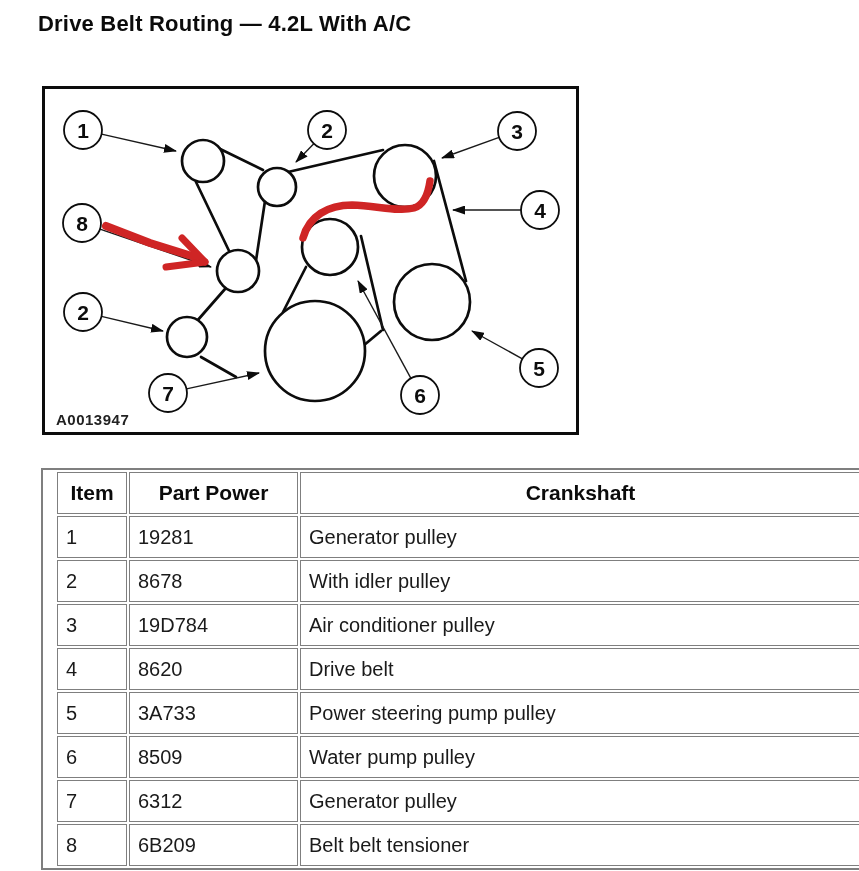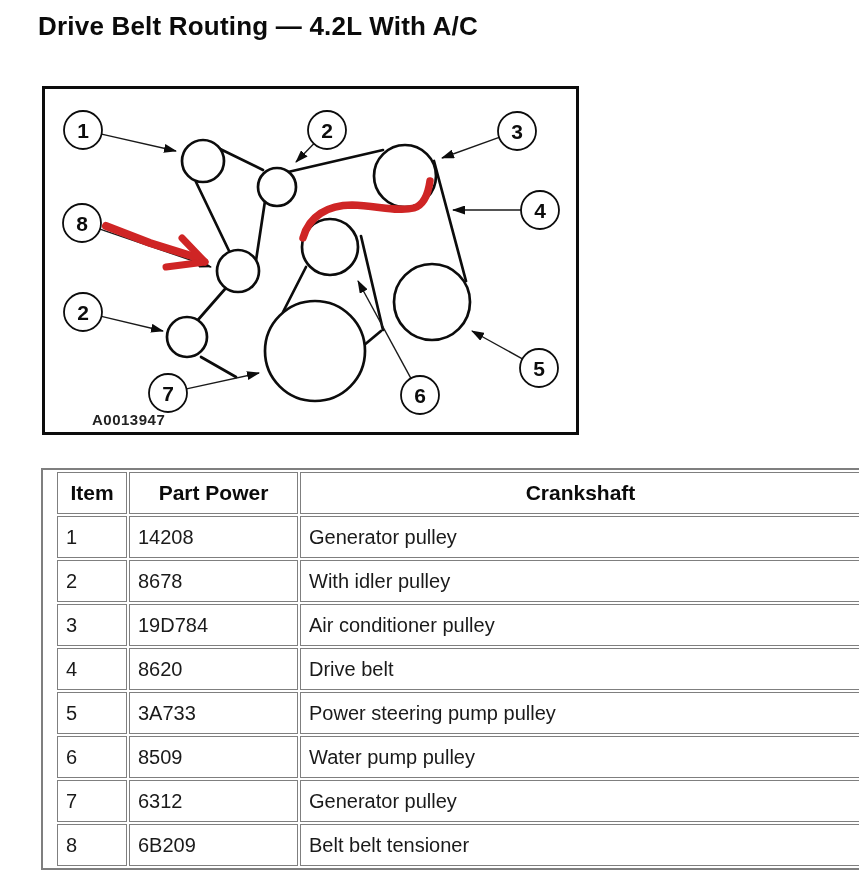--- a/index.html
+++ b/index.html
@@ -5,36 +5,35 @@
   html,body{margin:0;padding:0;background:#ffffff;}
   body{
     position:relative;
     width:859px;height:871px;
     font-family:"Liberation Sans", sans-serif;
     color:#111;
     overflow:hidden;
   }
   .page-title{
     position:absolute;left:38px;top:11px;
-    font-size:26px;font-weight:bold;color:#0b0b0b;
+    font-size:22px;font-weight:bold;color:#0b0b0b;
     letter-spacing:0.2px;white-space:nowrap;margin:0;
   }
   .diagram-box{
     position:absolute;left:42px;top:86px;
     width:537px;height:349px;
     border:3px solid #0c0c0c;
     box-sizing:border-box;
     background:#fff;
   }
   .diagram-box svg{display:block;width:531px;height:343px;}
   .figure-id{
     position:absolute;left:56px;top:411px;
     font-size:15px;font-weight:bold;color:#222;
     letter-spacing:0.5px;
-    margin-left:36px;
   }
   .parts-table{
     position:absolute;left:41px;top:468px;
     width:824px;
     border:2px solid #7f7f7f;
     border-collapse:separate;border-spacing:2px;
     table-layout:fixed;
     background:#fff;
     padding-left:12px;
   }
@@ -126,21 +125,21 @@
       <col>
   </colgroup>
   <tbody>
     <tr>
       <th>Item</th>
       <th>Part Power</th>
       <th>Crankshaft</th>
     </tr>
     <tr>
       <td>1</td>
-      <td>14208</td>
+      <td>19281</td>
       <td>Generator pulley</td>
     </tr>
     <tr>
       <td>2</td>
       <td>8678</td>
       <td>With idler pulley</td>
     </tr>
     <tr>
       <td>3</td>
       <td>19D784</td>

